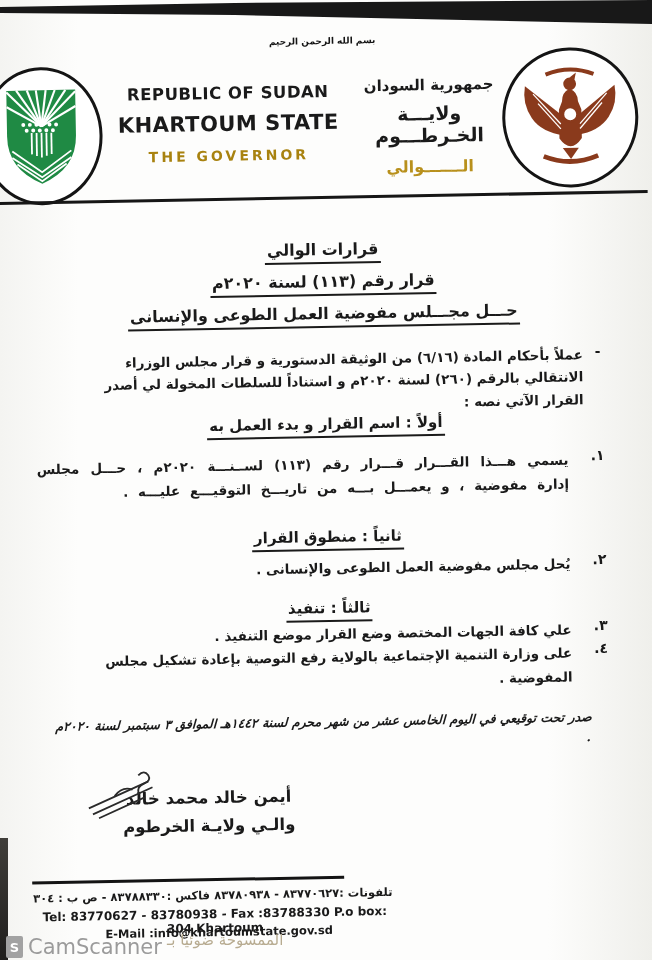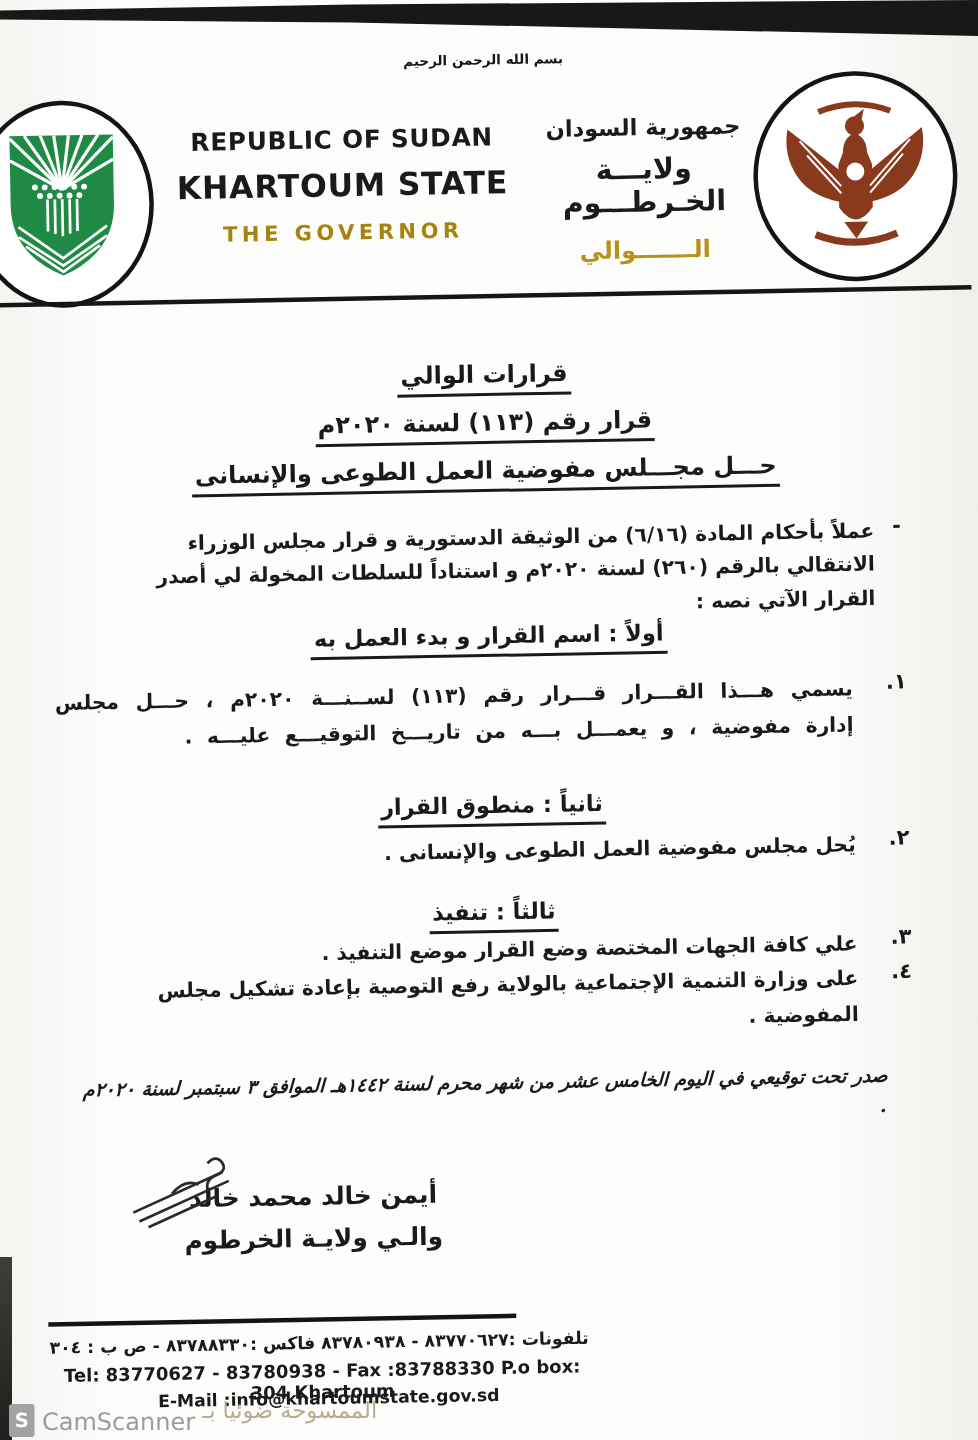--- a/index.html
+++ b/index.html
@@ -68,21 +68,21 @@
   .foot-ar{position:absolute;left:18px;top:886px;width:366px;direction:rtl;text-align:right;
     font-size:11.5px;font-weight:700;}
   .foot-en{position:absolute;left:20px;top:905px;width:372px;text-align:center;
     font-size:12px;font-weight:700;}
   .foot-email{position:absolute;left:58px;top:923px;width:304px;text-align:center;
     font-size:11.5px;font-weight:700;}
 
   .camscanner{position:absolute;left:6px;top:931px;display:flex;align-items:center;gap:5px;}
   .cs-box{width:17px;height:22px;background:#a2a2a2;border-radius:2px;color:#fff;
     font-size:13px;font-weight:700;display:flex;align-items:center;justify-content:center;}
-  .cs-text{color:#9b9b9b;font-size:16px;}
+  .cs-text{color:#9b9b9b;font-size:21px;}
   .cs-ar{color:#b7ab90;font-size:15px;margin-bottom:14px;direction:rtl;}
 </style>
 </head>
 <body>
 
 <div class="canvas">
 
   <div class="page">
 
     <div class="bismillah">بسم الله الرحمن الرحيم</div>

